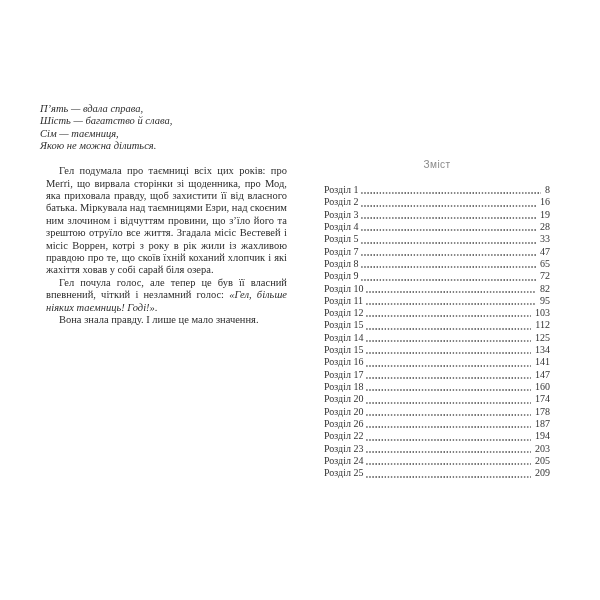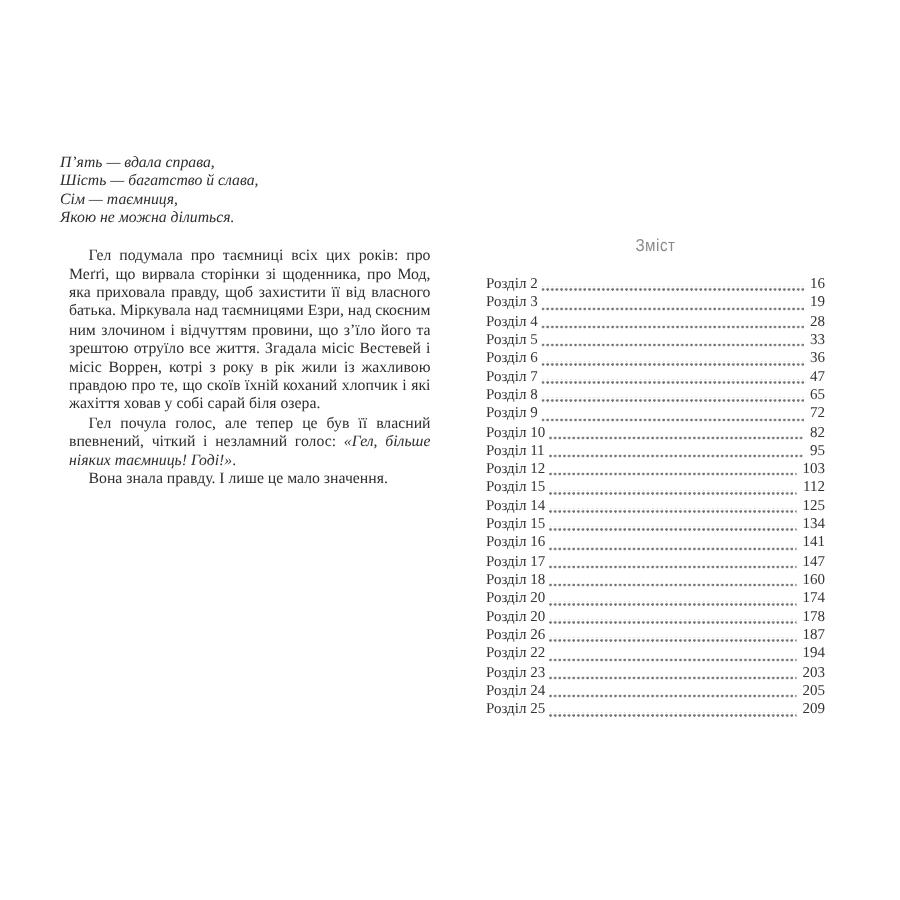--- a/index.html
+++ b/index.html
@@ -93,43 +93,43 @@
         <p class="para"><span>Гел подумала про таємниці всіх цих років: про Меґґі, що вирвала сторінки зі щоденника, про Мод, яка приховала правду, щоб захистити її від власного батька. Міркувала над таємницями Езри, над скоєним ним злочином і відчуттям провини, що з’їло його та зрештою отруїло все життя. Згадала місіс Вестевей і місіс Воррен, котрі з року в рік жили із жахливою правдою про те, що скоїв їхній коханий хлопчик і які жахіття ховав у собі сарай біля озера.</span></p>
         <p class="para"><span>Гел почула голос, але тепер це був її власний впевнений, чіткий і незламний голос: </span><span class="it">«Гел, більше ніяких таємниць! Годі!»</span><span>.</span></p>
         <p class="para"><span>Вона знала правду. І лише це мало значення.</span></p>
       </div>
   </div>
 
   <div class="toc-col">
     <h2 class="toc-title">Зміст</h2>
     <div class="toc-list">
         <div class="toc-row">
+          <span class="toc-label">Розділ 1</span>
+          <span class="toc-leader"></span>
+          <span class="toc-page">8</span>
+        </div>
+        <div class="toc-row">
           <span class="toc-label">Розділ 2</span>
           <span class="toc-leader"></span>
           <span class="toc-page">16</span>
         </div>
         <div class="toc-row">
           <span class="toc-label">Розділ 3</span>
           <span class="toc-leader"></span>
           <span class="toc-page">19</span>
         </div>
         <div class="toc-row">
           <span class="toc-label">Розділ 4</span>
           <span class="toc-leader"></span>
           <span class="toc-page">28</span>
         </div>
         <div class="toc-row">
           <span class="toc-label">Розділ 5</span>
           <span class="toc-leader"></span>
           <span class="toc-page">33</span>
-        </div>
-        <div class="toc-row">
-          <span class="toc-label">Розділ 6</span>
-          <span class="toc-leader"></span>
-          <span class="toc-page">36</span>
         </div>
         <div class="toc-row">
           <span class="toc-label">Розділ 7</span>
           <span class="toc-leader"></span>
           <span class="toc-page">47</span>
         </div>
         <div class="toc-row">
           <span class="toc-label">Розділ 8</span>
           <span class="toc-leader"></span>
           <span class="toc-page">65</span>

